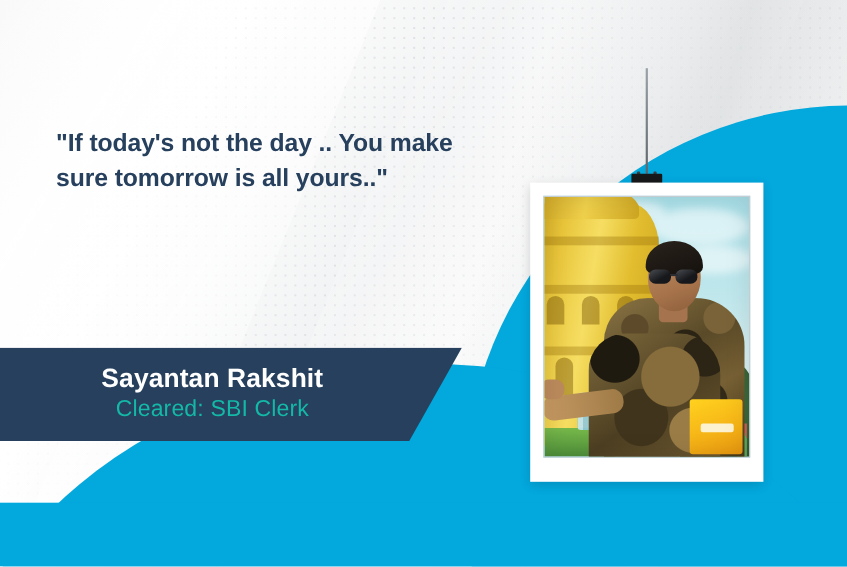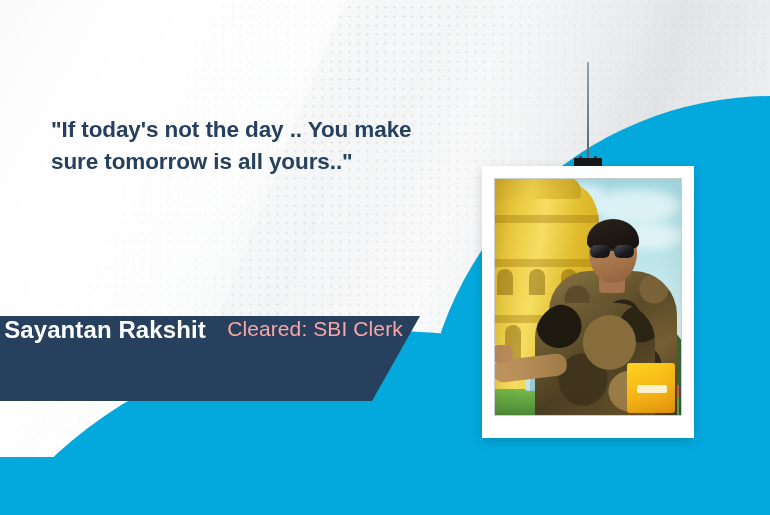--- a/index.html
+++ b/index.html
@@ -136,37 +136,37 @@
   
   .banner {
     position: absolute;
     left: 0;
     top: 316px;
     width: 420px;
     height: 85px;
     background: #26405d;
     clip-path: polygon(0 0, 420px 0, 372px 85px, 0 85px);
     display: flex;
-    flex-direction: row;
+    flex-direction: column;
     align-items: flex-start;
     justify-content: center;
   }
   .banner-name {
     width: 386px;
     text-align: center;
     color: #ffffff;
     font-size: 24px;
     font-weight: bold;
     line-height: 1.16;
     letter-spacing: 0.1px;
   }
   .banner-sub {
     width: 386px;
     text-align: center;
-    color: #fca5a5;
+    color: #14b8a6;
     font-size: 21px;
     font-weight: normal;
     line-height: 1.25;
     letter-spacing: 0.1px;
   }
 
   
   .wire {
     position: absolute;
     left: 587px;

